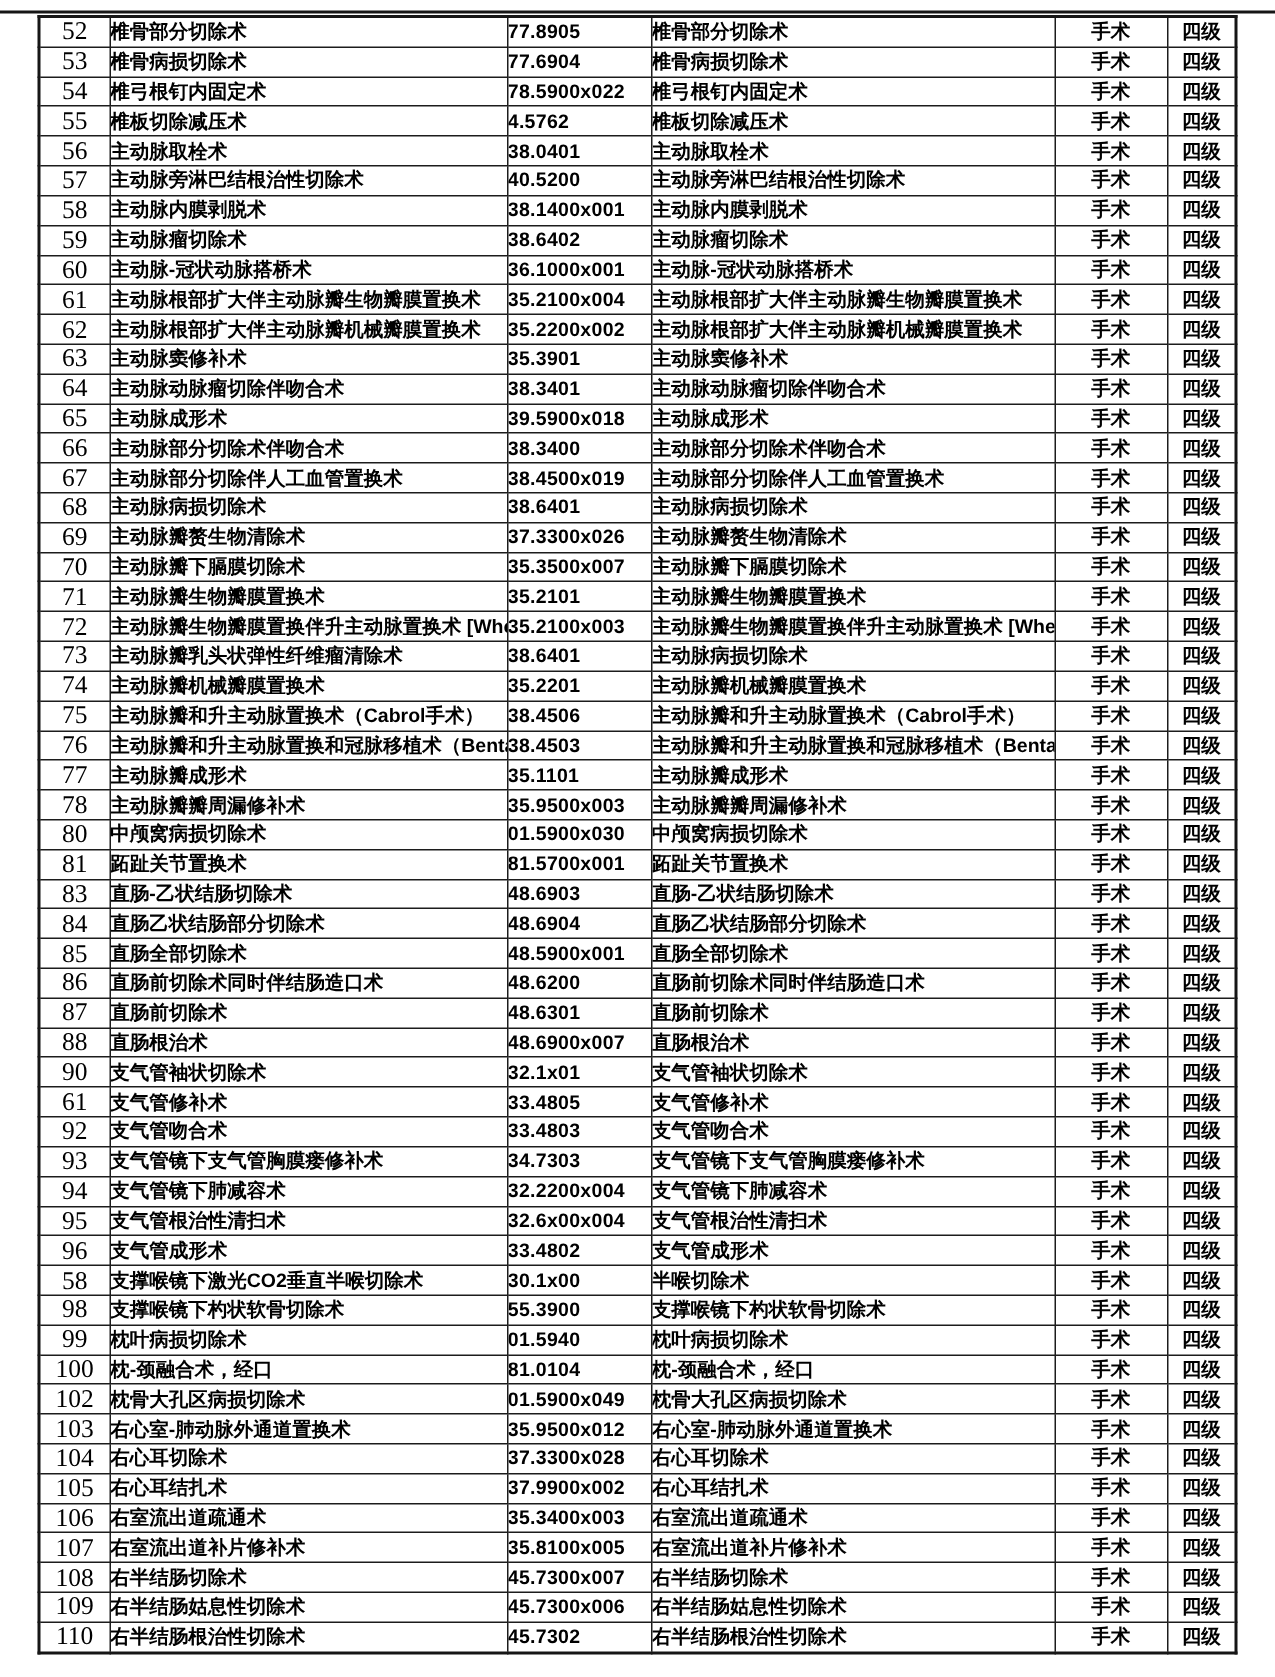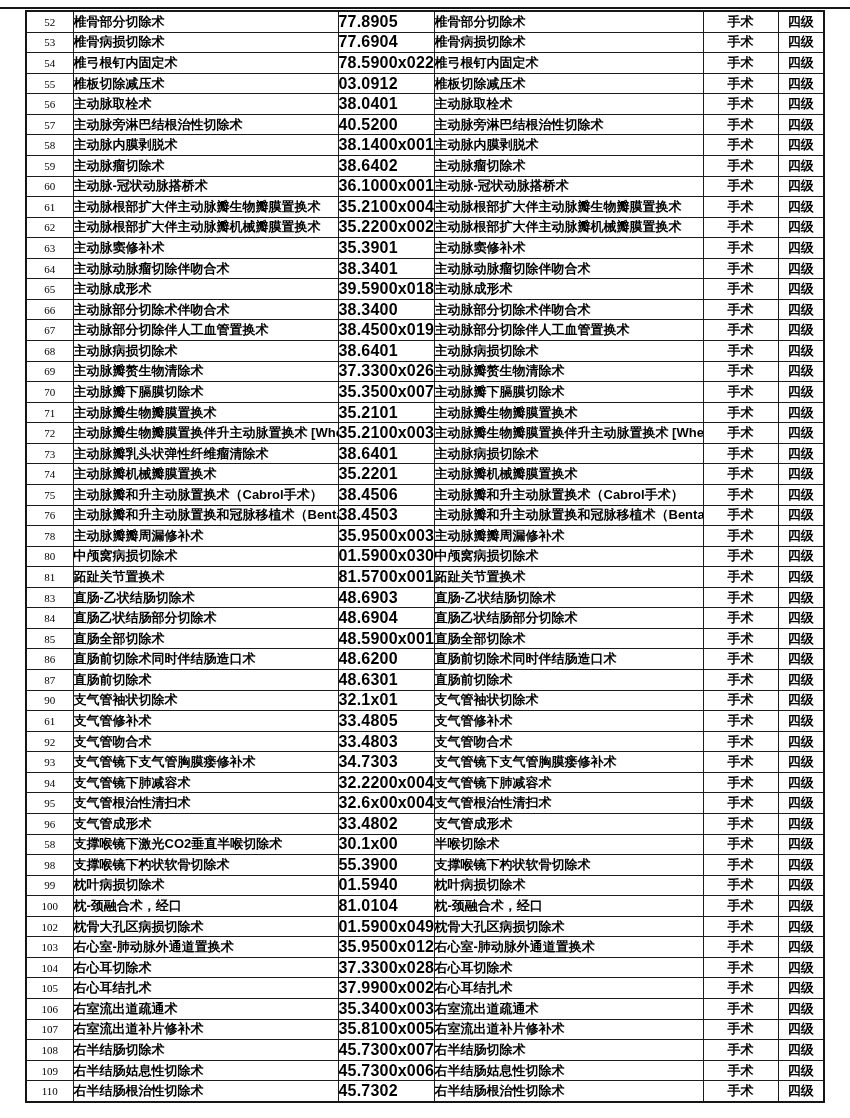--- a/index.html
+++ b/index.html
@@ -38,32 +38,32 @@
     padding: 0;
     overflow: hidden;
     white-space: nowrap;
     vertical-align: middle;
     height: 18px;
     line-height: 16px;
   }
   td.col-no {
     text-align: center;
     font-family: "Liberation Serif", "DejaVu Serif", serif;
-    font-size: 11px;
+    font-size: 17px;
     font-weight: 400;
   }
   td.col-name, td.col-name2 {
     padding-left: 4px;
     padding-right: 1px;
     font-size: 13px;
     font-weight: 600;
   }
   td.col-code {
     padding-left: 4px;
-    font-size: 16px;
+    font-size: 13px;
     font-weight: 700;
     letter-spacing: 0.2px;
   }
   td.col-cat, td.col-level {
     text-align: center;
     font-size: 13px;
     font-weight: 600;
   }
 </style>
 </head>
@@ -101,21 +101,21 @@
         <td class="col-no">54</td>
         <td class="col-name">椎弓根钉内固定术</td>
         <td class="col-code">78.5900x022</td>
         <td class="col-name2">椎弓根钉内固定术</td>
         <td class="col-cat">手术</td>
         <td class="col-level">四级</td>
       </tr>
       <tr>
         <td class="col-no">55</td>
         <td class="col-name">椎板切除减压术</td>
-        <td class="col-code">03.0912</td>
+        <td class="col-code">4.5762</td>
         <td class="col-name2">椎板切除减压术</td>
         <td class="col-cat">手术</td>
         <td class="col-level">四级</td>
       </tr>
       <tr>
         <td class="col-no">56</td>
         <td class="col-name">主动脉取栓术</td>
         <td class="col-code">38.0401</td>
         <td class="col-name2">主动脉取栓术</td>
         <td class="col-cat">手术</td>
@@ -275,20 +275,28 @@
       </tr>
       <tr>
         <td class="col-no">76</td>
         <td class="col-name">主动脉瓣和升主动脉置换和冠脉移植术（Bentall</td>
         <td class="col-code">38.4503</td>
         <td class="col-name2">主动脉瓣和升主动脉置换和冠脉移植术（Bental</td>
         <td class="col-cat">手术</td>
         <td class="col-level">四级</td>
       </tr>
       <tr>
+        <td class="col-no">77</td>
+        <td class="col-name">主动脉瓣成形术</td>
+        <td class="col-code">35.1101</td>
+        <td class="col-name2">主动脉瓣成形术</td>
+        <td class="col-cat">手术</td>
+        <td class="col-level">四级</td>
+      </tr>
+      <tr>
         <td class="col-no">78</td>
         <td class="col-name">主动脉瓣瓣周漏修补术</td>
         <td class="col-code">35.9500x003</td>
         <td class="col-name2">主动脉瓣瓣周漏修补术</td>
         <td class="col-cat">手术</td>
         <td class="col-level">四级</td>
       </tr>
       <tr>
         <td class="col-no">80</td>
         <td class="col-name">中颅窝病损切除术</td>
@@ -339,20 +347,28 @@
       </tr>
       <tr>
         <td class="col-no">87</td>
         <td class="col-name">直肠前切除术</td>
         <td class="col-code">48.6301</td>
         <td class="col-name2">直肠前切除术</td>
         <td class="col-cat">手术</td>
         <td class="col-level">四级</td>
       </tr>
       <tr>
+        <td class="col-no">88</td>
+        <td class="col-name">直肠根治术</td>
+        <td class="col-code">48.6900x007</td>
+        <td class="col-name2">直肠根治术</td>
+        <td class="col-cat">手术</td>
+        <td class="col-level">四级</td>
+      </tr>
+      <tr>
         <td class="col-no">90</td>
         <td class="col-name">支气管袖状切除术</td>
         <td class="col-code">32.1x01</td>
         <td class="col-name2">支气管袖状切除术</td>
         <td class="col-cat">手术</td>
         <td class="col-level">四级</td>
       </tr>
       <tr>
         <td class="col-no">61</td>
         <td class="col-name">支气管修补术</td>

